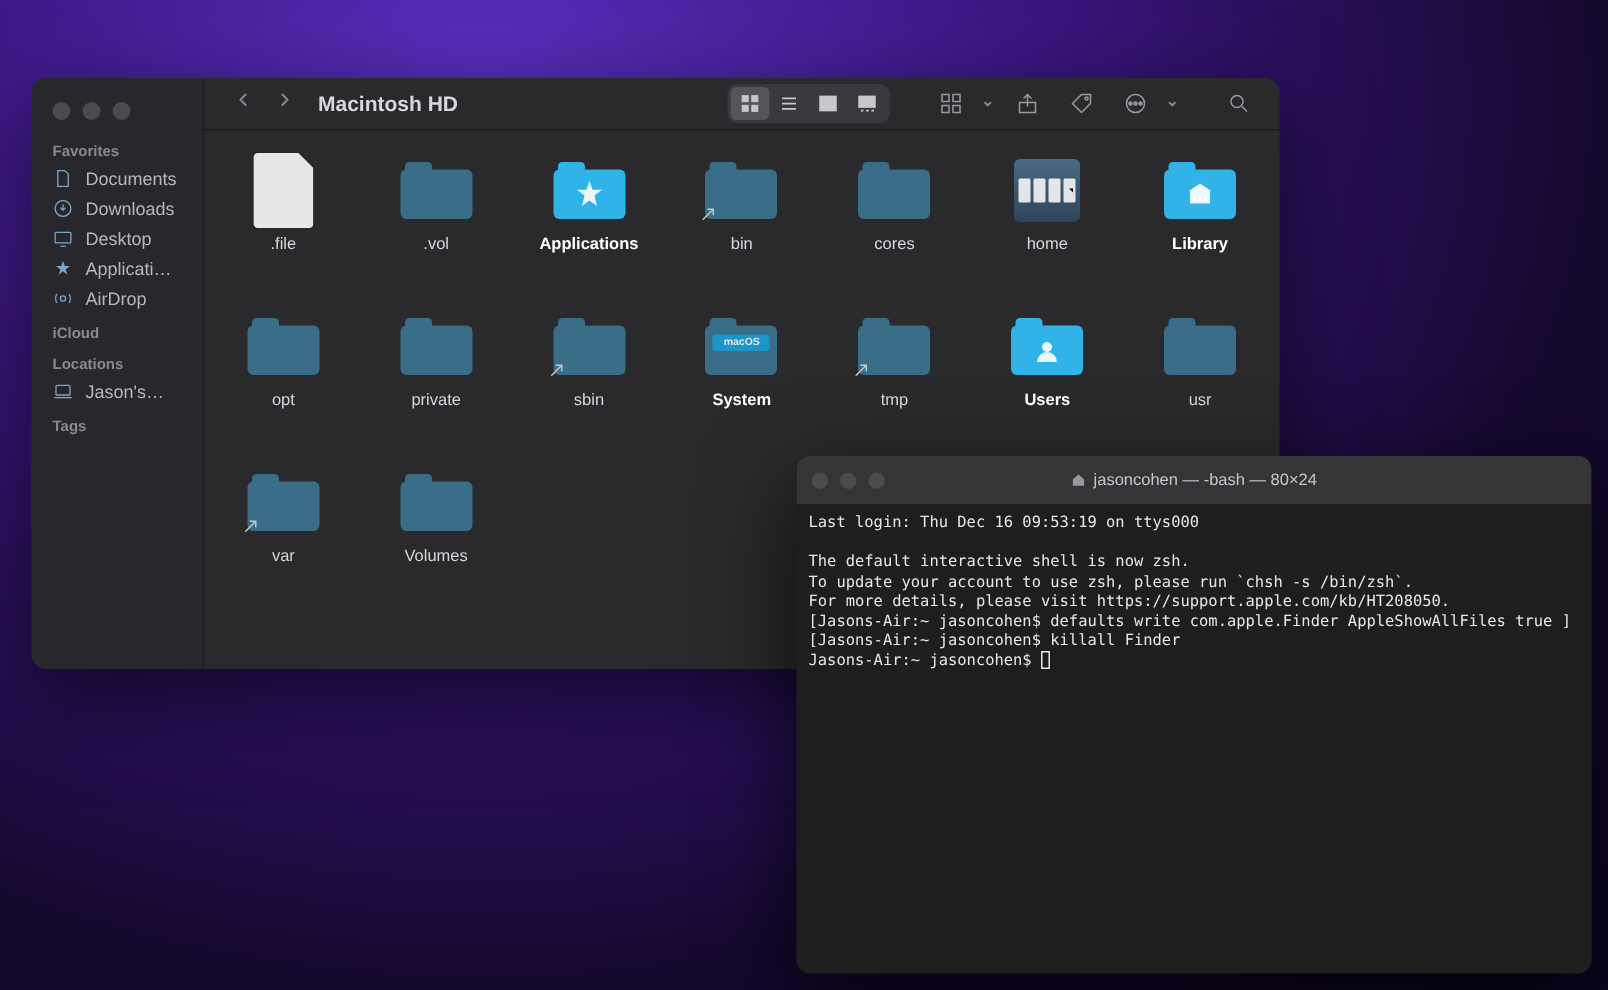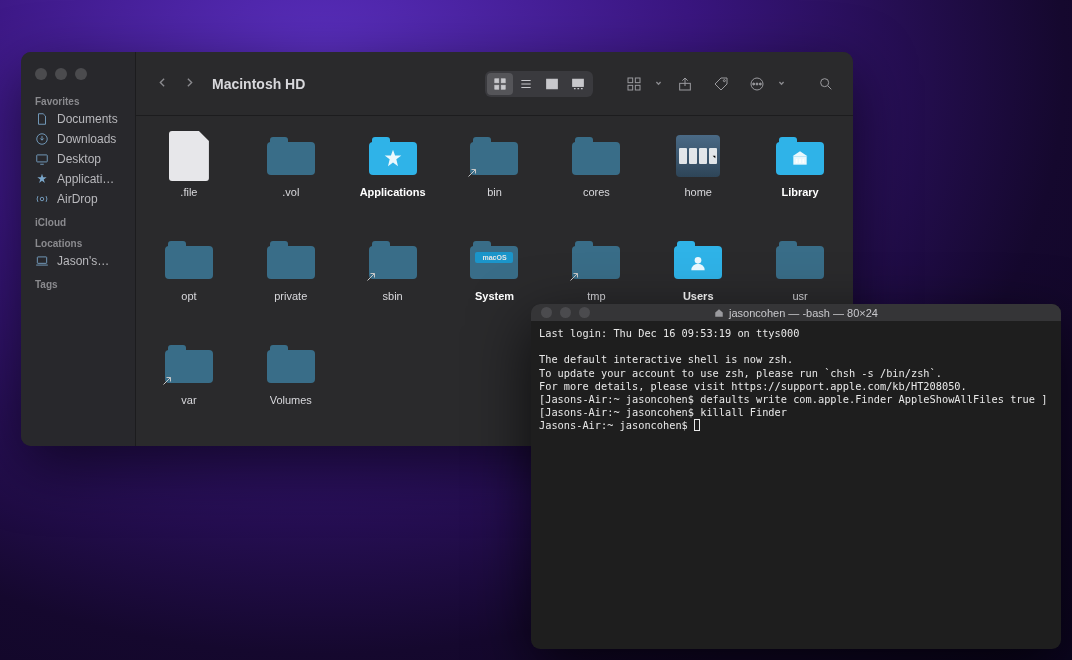--- a/index.html
+++ b/index.html
@@ -33,21 +33,21 @@
   .traffic-lights { display:flex; gap:8px; padding:10px 0 0 14px; height:30px; }
   .tl { width:12px; height:12px; border-radius:50%; background:#4b4b4e; }
 
   .sb-section { padding: 8px 0 2px 14px; color:#8a8a8e; font-size:10px; font-weight:600; }
   .sb-item { display:flex; align-items:center; gap:8px; padding:3px 10px 3px 14px; color:#b8b8bc; cursor:default; font-size:12px; white-space:nowrap; overflow:hidden; text-overflow:ellipsis;}
   .sb-icon { width:14px; height:14px; display:flex; align-items:center; justify-content:center; color:#6fa8dc; flex-shrink:0;}
   .sb-icon svg { width:14px; height:14px; stroke:#7aa6c9; fill:none; stroke-width:1.5; }
 
   .finder-main { flex:1; display:flex; flex-direction:column; background:#2a2a2c; }
   .toolbar {
-    height:64px; display:flex; align-items:center; padding:0 14px; gap:10px;
+    height:35px; display:flex; align-items:center; padding:0 14px; gap:10px;
     border-bottom:1px solid #1c1c1e;
   }
   .nav-arrows { display:flex; gap:14px; color:#8a8a8e; margin-left:6px;}
   .nav-arrows svg{width:13px;height:13px;stroke:#8a8a8e;fill:none;stroke-width:2.5;}
   .win-title { font-size:14px; font-weight:600; color:#d8d8dc; margin-left:6px;}
   .toolbar-spacer{flex:1;}
   .segmented{display:flex;background:#3a3a3e;border-radius:6px;padding:2px;}
   .seg-btn{width:26px;height:22px;display:flex;align-items:center;justify-content:center;border-radius:4px;}
   .seg-btn.active{background:#555559;}
   .seg-btn svg{width:14px;height:14px;stroke:#c8c8cc;fill:#c8c8cc;}
@@ -90,21 +90,21 @@
   
   .terminal{
     position:absolute;
     left:531px; top:304px;
     width:530px; height:345px;
     background:#1e1e1e;
     border-radius:9px;
     box-shadow:0 20px 60px rgba(0,0,0,.7);
     display:flex;flex-direction:column;overflow:hidden;
   }
-  .term-title{height:17px;background:#353537;display:flex;align-items:center;position:relative;}
+  .term-title{height:32px;background:#353537;display:flex;align-items:center;position:relative;}
   .term-title .traffic-lights{padding:0 0 0 10px;height:auto;}
   .term-title .tl{width:11px;height:11px;background:#4b4b4e;}
   .term-title-text{position:absolute;left:0;right:0;text-align:center;font-size:11px;color:#c8c8cc;pointer-events:none;display:flex;align-items:center;justify-content:center;gap:5px;}
   .term-title-text svg{width:10px;height:10px;fill:#9a9a9e;}
   .term-body{flex:1;padding:6px 8px;font-family:"Menlo","Consolas",monospace;font-size:10.3px;line-height:1.28;color:#e8e8e8;white-space:pre;overflow:hidden;}
   .cursor{display:inline-block;width:6px;height:12px;border:1px solid #e8e8e8;vertical-align:text-bottom;}
 </style>
 </head>
 <body>
 

